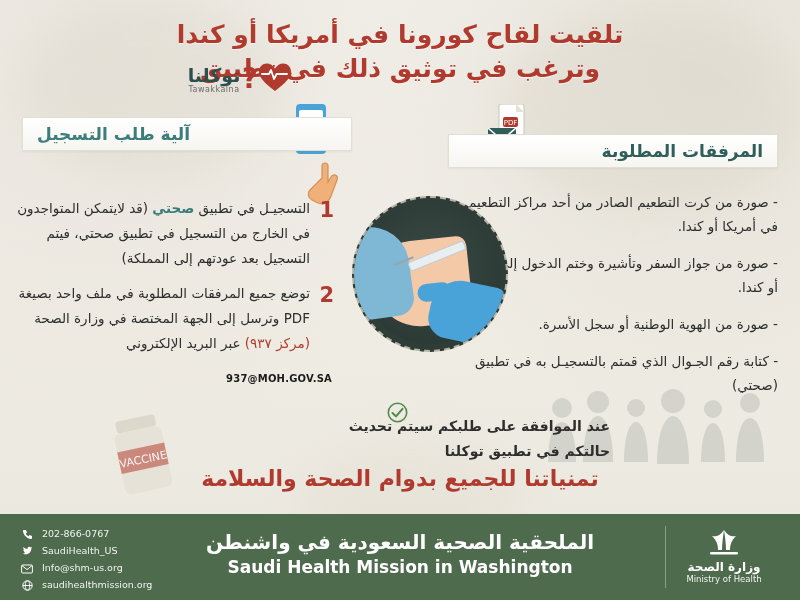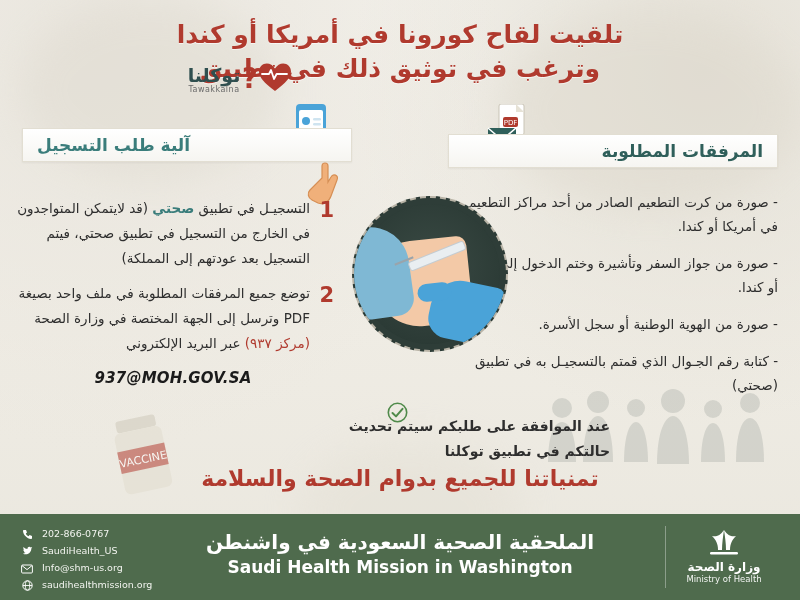--- a/index.html
+++ b/index.html
@@ -64,21 +64,21 @@
   
   .bar {
     position: absolute;
     height: 34px;
     background: linear-gradient(180deg,#ffffff 0%, #f6f5f1 100%);
     border: 1px solid #e2ded2;
     display: flex; align-items: center;
     box-shadow: 0 1px 2px rgba(0,0,0,.05);
   }
   .bar-right { right: 22px; top: 134px; width: 330px; justify-content: flex-start; padding-right: 14px; }
-  .bar-left  { left: 22px;  top: 128px; width: 330px; justify-content: flex-end;  padding-left: 14px; }
+  .bar-left  { left: 22px;  top: 117px; width: 330px; justify-content: flex-end;  padding-left: 14px; }
   .bar-title {
     font-size: 17px; font-weight: bold; color: #2f5f5a;
   }
   .bar-title.teal { color: #3a7d7b; }
 
   
   .icon-top { position: absolute; }
   .pdf-icon { right: 272px; top: 104px; width: 42px; height: 50px; }
   .phone-icon { left: 288px; top: 104px; width: 46px; height: 60px; }
 
@@ -101,22 +101,22 @@
     color: #b03a2e; font-weight: bold; font-size: 21px;
     position: absolute;
   }
   .num.one { right: -2px; top: 2px; }
   .num.two { right: -2px; top: 2px; }
   .p1 { padding-right: 22px; }
   .p2 { padding-right: 22px; }
   .teal-word { color: #3a7d7b; font-weight: bold; }
   .red-word { color: #b03a2e; }
   .email {
-    color: #1b1b1b; font-weight: bold; font-size: 15px;
-    direction: ltr; text-align: center; letter-spacing: .2px; font-style: italic;
+    color: #1b1b1b; font-weight: bold; font-size: 10px;
+    direction: ltr; text-align: right; letter-spacing: .2px;
   }
 
   
   .circle {
     position: absolute; left: 352px; top: 196px;
     width: 156px; height: 156px; border-radius: 50%;
     background: radial-gradient(circle at 50% 45%, #3a4a44 0%, #2b3a35 70%, #22302b 100%);
     border: 2px dashed #b9b4a7;
     box-shadow: inset 0 0 0 6px #2e3d38;
     overflow: hidden;

